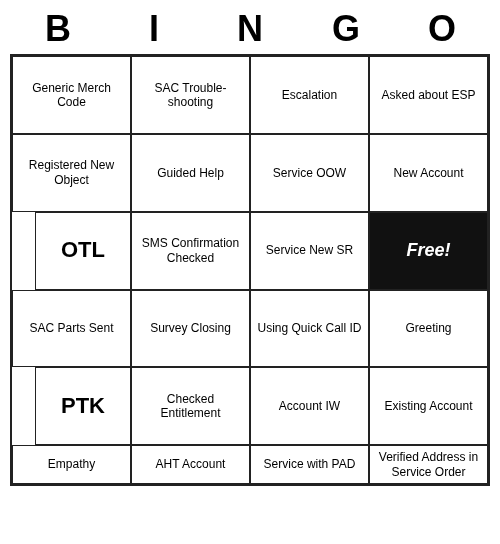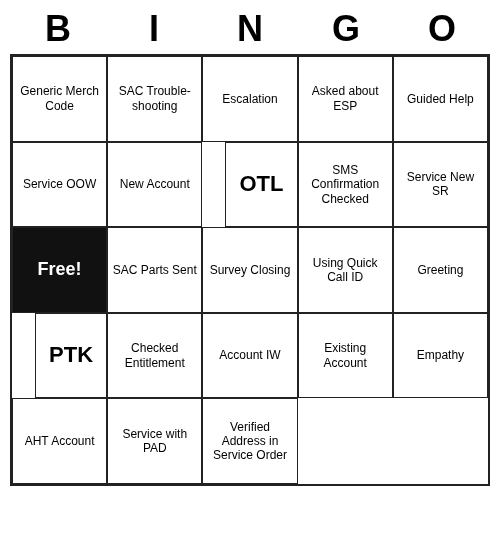--- a/index.html
+++ b/index.html
@@ -20,21 +20,21 @@
     }
     .bingo-header-cell {
       flex: 1;
       text-align: center;
       font-size: 36px;
       font-weight: bold;
       font-family: Arial, sans-serif;
     }
     .bingo-grid {
       display: grid;
-      grid-template-columns: repeat(5, 1fr);
+      grid-template-columns: repeat(4, 1fr);
       grid-template-rows: repeat(5, 1fr);
       width: 480px;
       height: 432px;
       border: 2px solid #222;
     }
     .bingo-cell {
       border: 1.5px solid #222;
       display: flex;
       align-items: center;
       justify-content: center;
@@ -43,20 +43,21 @@
       font-family: Arial, sans-serif;
       padding: 4px;
       line-height: 1.2;
       background: #fff;
     }
     .bingo-cell.free {
       background: #111;
       color: #fff;
       font-size: 18px;
       font-weight: bold;
+      font-style: italic;
     }
     .bingo-cell.large-text {
       font-size: 22px;
       font-weight: bold;
       margin-left: 23px;
     }
   </style>
 </head>
 <body>
 
@@ -65,20 +66,21 @@
     <div class="bingo-header-cell">I</div>
     <div class="bingo-header-cell">N</div>
     <div class="bingo-header-cell">G</div>
     <div class="bingo-header-cell">O</div>
   </div>
 <div class="bingo-grid">
 <div class="bingo-cell">Generic Merch Code</div>
     <div class="bingo-cell">SAC Trouble-shooting</div>
     <div class="bingo-cell">Escalation</div>
     <div class="bingo-cell">Asked about ESP</div>
+    <div class="bingo-cell">Registered New Object</div>
     <div class="bingo-cell">Guided Help</div>
     <div class="bingo-cell">Service OOW</div>
     <div class="bingo-cell">New Account</div>
     <div class="bingo-cell large-text">OTL</div>
     <div class="bingo-cell">SMS Confirmation Checked</div>
     <div class="bingo-cell">Service New SR</div>
     <div class="bingo-cell free">Free!</div>
     <div class="bingo-cell">SAC Parts Sent</div>
     <div class="bingo-cell">Survey Closing</div>
     <div class="bingo-cell">Using Quick Call ID</div>

